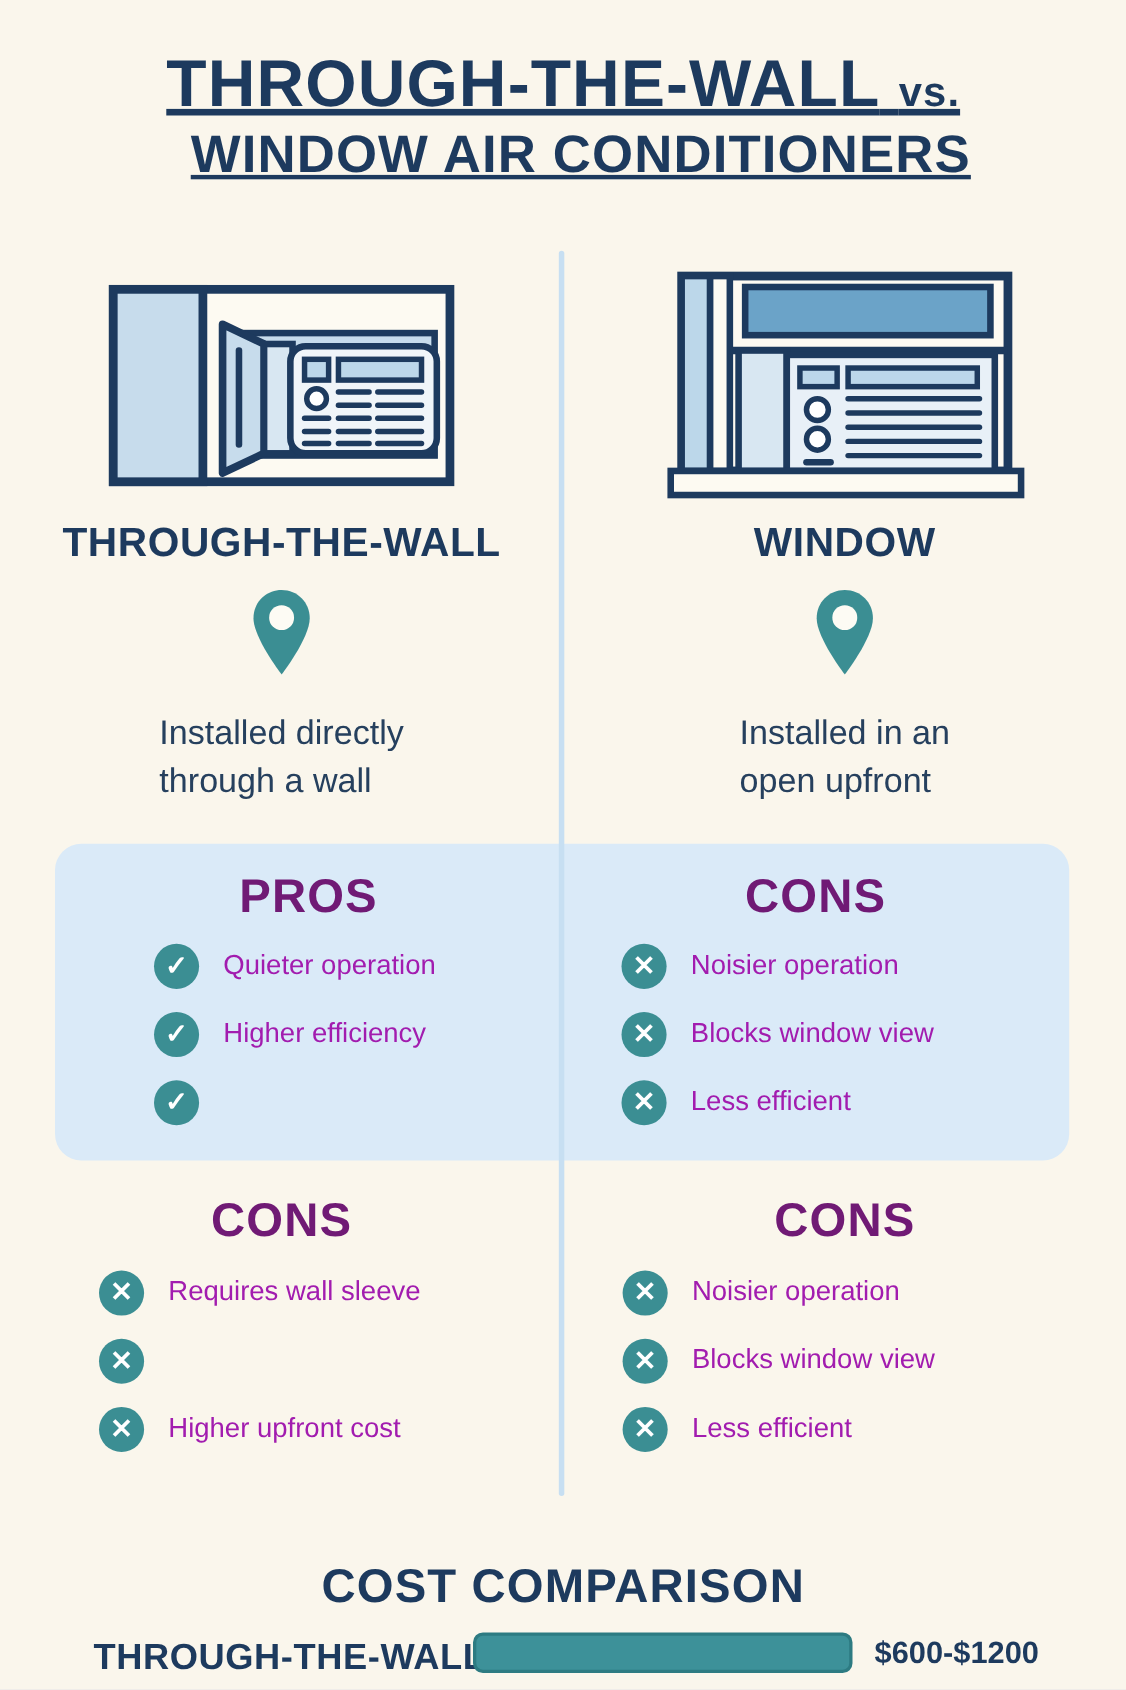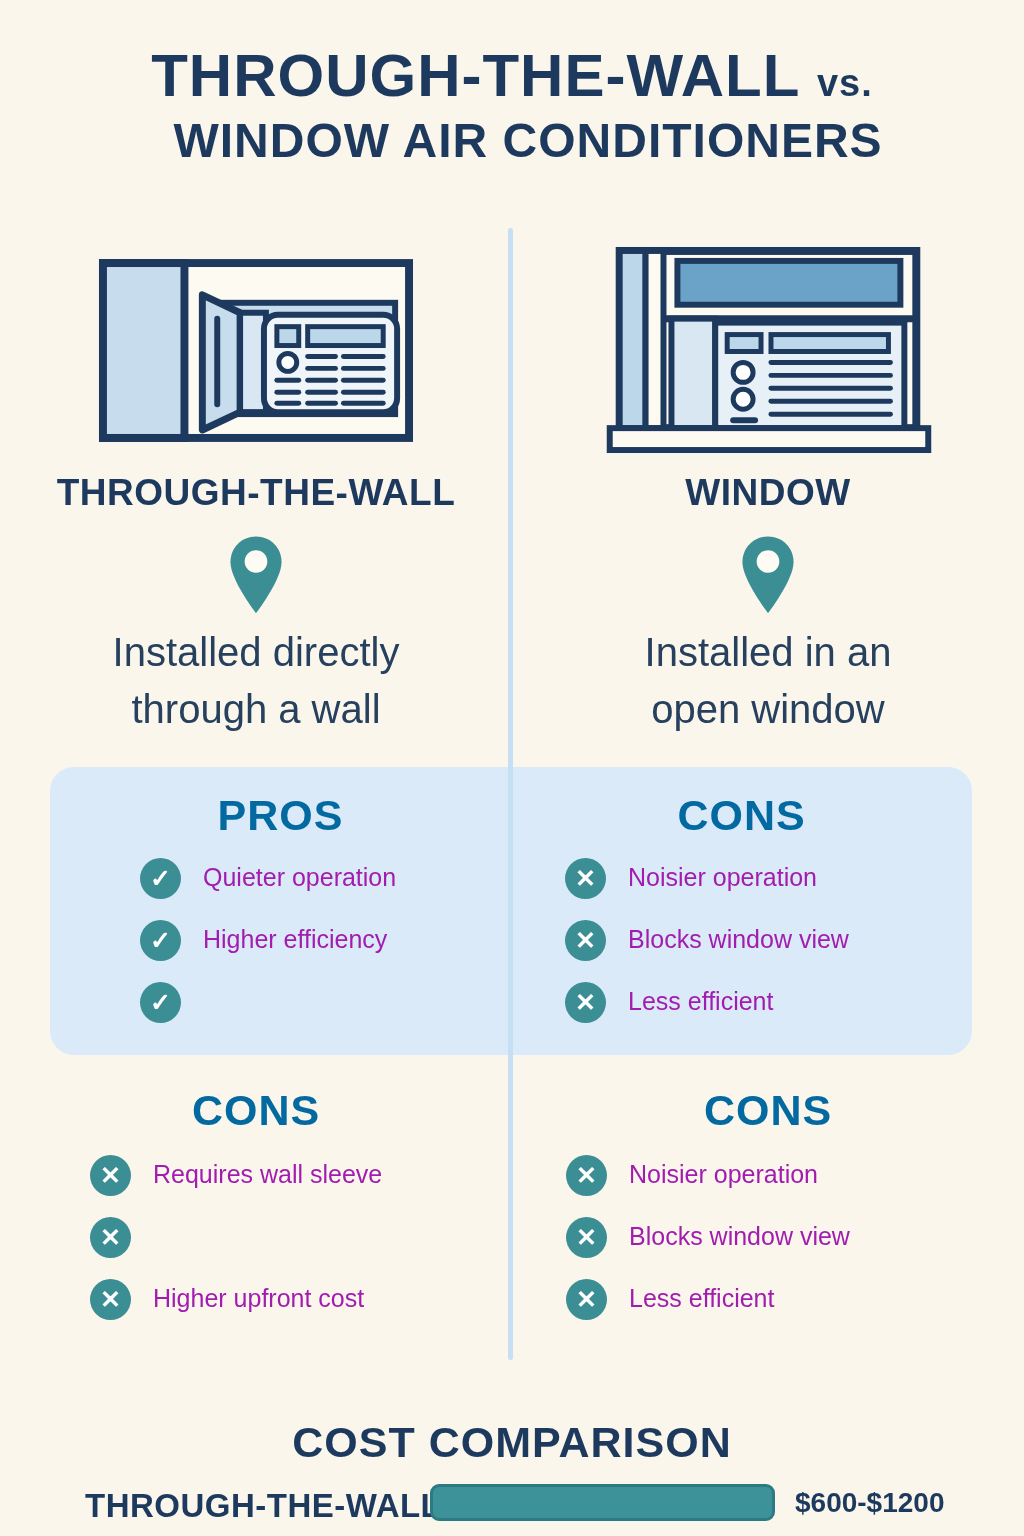--- a/index.html
+++ b/index.html
@@ -7,49 +7,49 @@
   .page {
     position: relative;
     width: 1024px; height: 1536px;
     margin: 0 auto;
     background: #faf6ec;
     overflow: hidden;
     font-family: "Liberation Sans", sans-serif;
     color: #1d3a5e;
   }
   
-  .title-block { position: absolute; top: 44px; left: 0; width: 1024px; text-align: center; }
+  .title-block { position: absolute; top: 44px; left: 0; width: 1024px; text-align: center; text-decoration: underline; }
   .title-line1 { font-size: 60px; font-weight: bold; letter-spacing: 1px; line-height: 1.05; }
   .title-vs { font-size: 38px; font-weight: bold; }
   .title-line2 { font-size: 48px; font-weight: bold; letter-spacing: 1px; margin-top: 6px; padding-left: 32px; }
   
   .divider {
     position: absolute; left: 508px; top: 228px;
     width: 5px; height: 1132px;
     background: #c7dff2; border-radius: 3px; z-index: 2;
   }
   
   .cols { position: absolute; top: 236px; left: 0; width: 1024px; display: flex; }
   .col { width: 512px; display: flex; flex-direction: column; align-items: center; }
   .illus-wrap { height: 228px; display: flex; align-items: center; justify-content: center; }
   .col-label { font-size: 37px; font-weight: bold; letter-spacing: 0.5px; margin-top: 8px; }
   .pin-wrap { margin-top: 20px; height: 82px; }
   .col-desc {
-    margin-top: 8px; font-size: 40px; line-height: 1.42;
-    color: #26405e; text-align: center; white-space: pre-line;
+    margin-top: 28px; font-size: 31px; line-height: 1.42;
+    color: #26405e; white-space: pre-line;
   }
   
   .panel {
     position: absolute; top: 767px; left: 50px;
     width: 922px; height: 288px;
     background: #daeaf8; border-radius: 24px;
     display: flex; z-index: 1;
   }
   .panel-col { width: 461px; padding-top: 24px; }
-  .section-heading { text-align: center; font-size: 43px; font-weight: bold; letter-spacing: 1px; color: #0369a1; }
+  .section-heading { text-align: center; font-size: 43px; font-weight: bold; letter-spacing: 1px; color: #701a75; }
   ul.items { list-style: none; margin-top: 18px; }
   .panel-col.left ul.items, .lower-col.left ul.items { padding-left: 90px; }
   .panel-col.right ul.items, .lower-col.right ul.items { padding-left: 54px; }
   li.item { display: flex; align-items: flex-start; gap: 22px; margin-bottom: 21px; }
   .badge {
     width: 41px; height: 41px; border-radius: 50%;
     background: #3b8e93; color: #ffffff;
     display: flex; align-items: center; justify-content: center;
     font-size: 25px; font-weight: bold; flex-shrink: 0;
     line-height: 1;
@@ -158,21 +158,21 @@
         </svg>
       </div>
       <div class="col-label">WINDOW</div>
       <div class="pin-wrap">
         <svg width="58" height="82" viewBox="0 0 24 34">
           <path d="M12 1 C6 1 1.4 5.7 1.4 11.6 c0 7.5 10.6 21.2 10.6 21.2 s10.6-13.7 10.6-21.2 C22.6 5.7 18 1 12 1 z" fill="#3b8e93"></path>
           <circle cx="12" cy="11.4" r="4.7" fill="#fdfbf4"></circle>
         </svg>
       </div>
       <div class="col-desc">Installed in an
-open window</div>
+open upfront</div>
     </div>
   </div>
 
   <div class="panel">
     <div class="panel-col left">
       <div class="section-heading">PROS</div>
       <ul class="items">
         <li class="item">
           <span class="badge">✓</span>
           <span class="item-text">Quieter operation</span>

